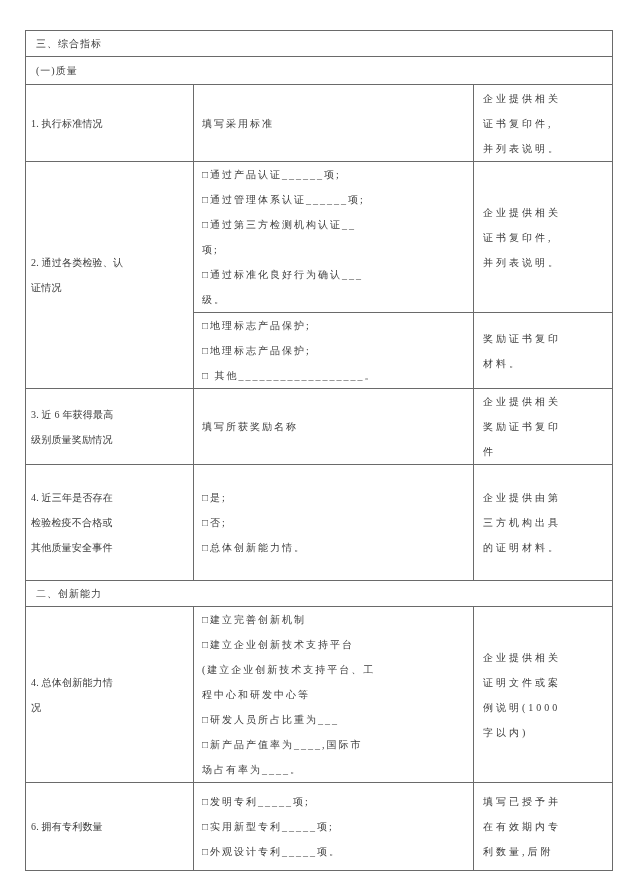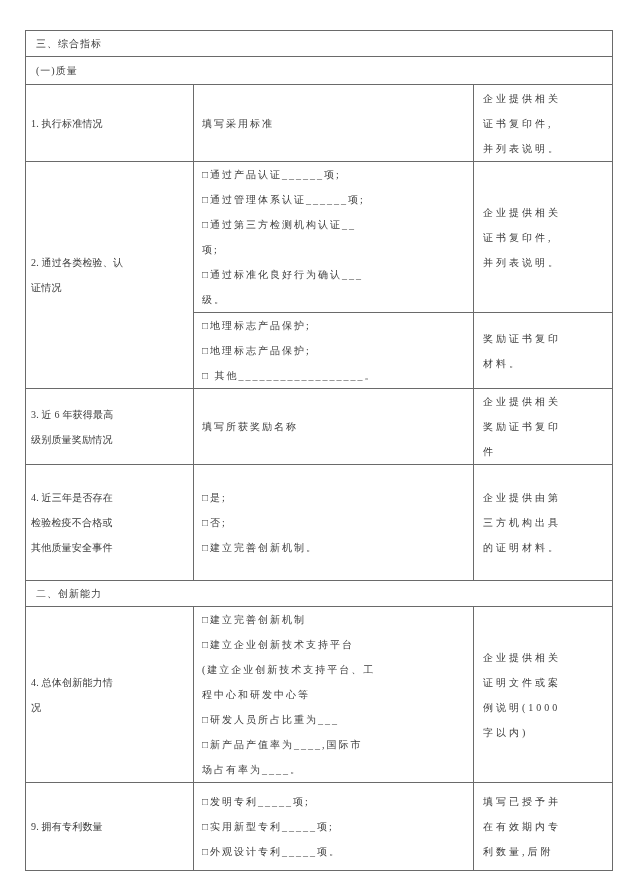--- a/index.html
+++ b/index.html
@@ -112,21 +112,21 @@
       </tr>
       <tr class="r6">
         <td class="label">
             <div>4. 近三年是否存在</div>
             <div>检验检疫不合格或</div>
             <div>其他质量安全事件</div>
           </td>
         <td class="content">
             <div>□是;</div>
             <div>□否;</div>
-            <div>□建立完善创新机制。</div>
+            <div>□总体创新能力情。</div>
           </td>
         <td class="req">
             <div>企业提供由第</div>
             <div>三方机构出具</div>
             <div>的证明材料。</div>
           </td>
       </tr>
       <tr class="r7">
         <td colspan="3" class="section">二、创新能力</td>
       </tr>
@@ -145,21 +145,21 @@
             <div>场占有率为____。</div>
           </td>
         <td class="req">
             <div>企业提供相关</div>
             <div>证明文件或案</div>
             <div>例说明(1000</div>
             <div>字以内)</div>
           </td>
       </tr>
       <tr class="r9">
-        <td class="label">9. 拥有专利数量</td>
+        <td class="label">6. 拥有专利数量</td>
         <td class="content">
             <div>□发明专利_____项;</div>
             <div>□实用新型专利_____项;</div>
             <div>□外观设计专利_____项。</div>
           </td>
         <td class="req">
             <div>填写已授予并</div>
             <div>在有效期内专</div>
             <div>利数量,后附</div>
           </td>

